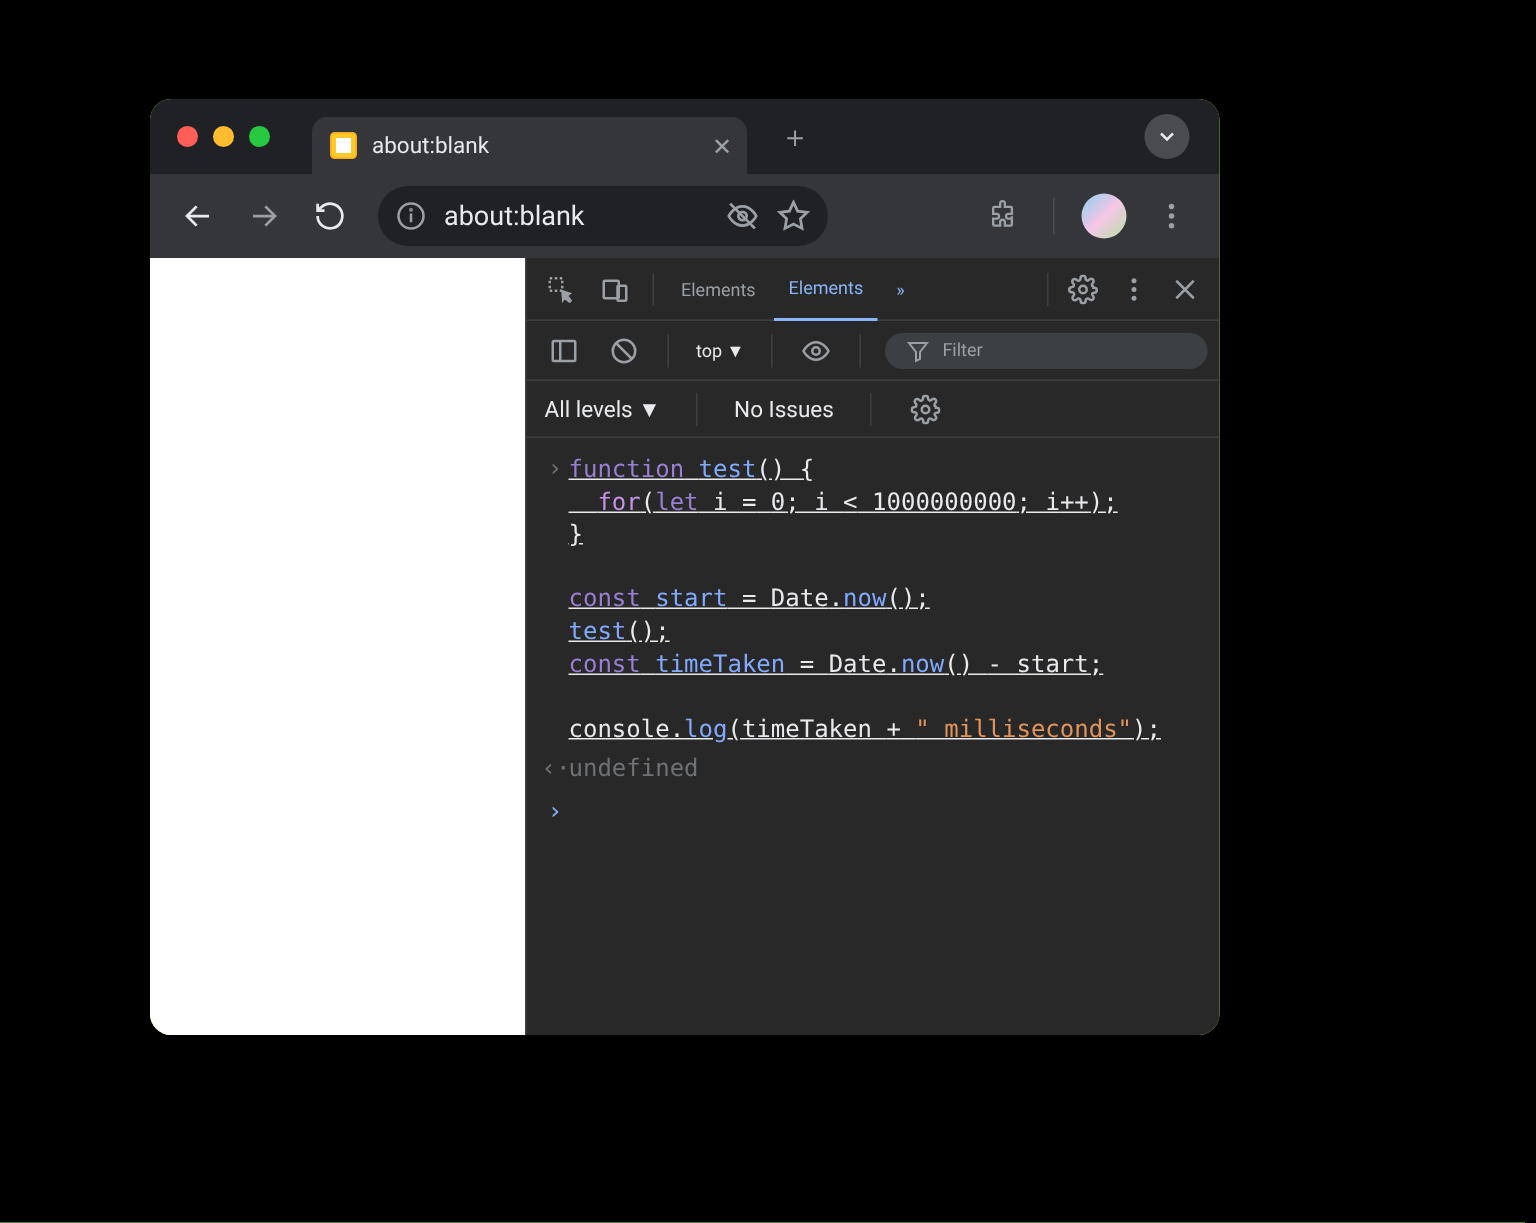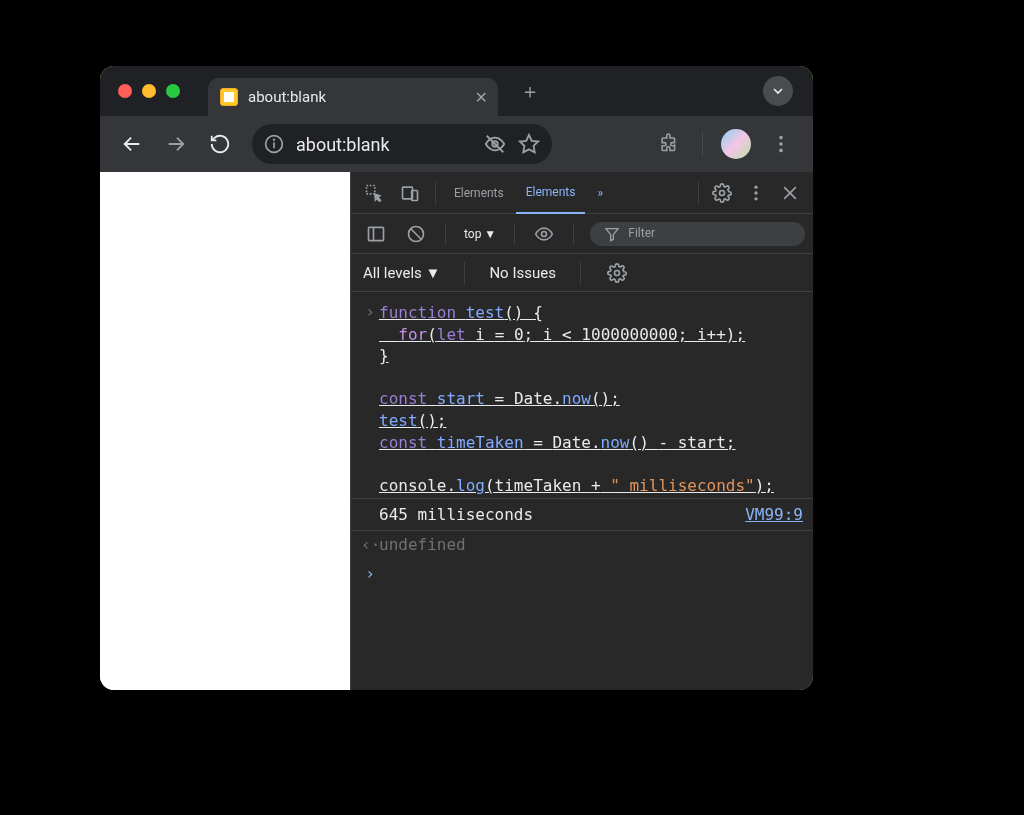--- a/index.html
+++ b/index.html
@@ -339,24 +339,20 @@
           <div class="code"><span class="kw2">function</span> <span class="fn">test</span><span class="plain">() {</span>
   <span class="kw">for</span><span class="plain">(</span><span class="kw2">let</span><span class="plain"> i </span><span class="op">=</span> <span class="plain">0</span><span class="plain">; i </span><span class="op">&lt;</span> <span class="plain">1000000000</span><span class="plain">; i</span><span class="op">++</span><span class="plain">);</span>
 <span class="plain">}</span>
 
 <span class="kw2">const</span> <span class="fn">start</span><span class="plain"> = </span><span class="plain">Date</span><span class="plain">.</span><span class="fn">now</span><span class="plain">();</span>
 <span class="fn">test</span><span class="plain">();</span>
 <span class="kw2">const</span> <span class="fn">timeTaken</span><span class="plain"> = </span><span class="plain">Date</span><span class="plain">.</span><span class="fn">now</span><span class="plain">() </span><span class="op">-</span><span class="plain"> start;</span>
 
 <span class="plain">console.</span><span class="fn">log</span><span class="plain">(timeTaken </span><span class="op">+</span> <span class="str">" milliseconds"</span><span class="plain">);</span></div>
         </div>
-        <div class="logln">
-          <span>645 milliseconds</span>
-          <span class="src">VM99:9</span>
-        </div>
         <div class="undef">
           <div class="gutter">‹·</div>
           <span>undefined</span>
         </div>
         <div class="prompt">
           <div class="gutter">›</div>
         </div>
       </div>
     </div>
   </div>

